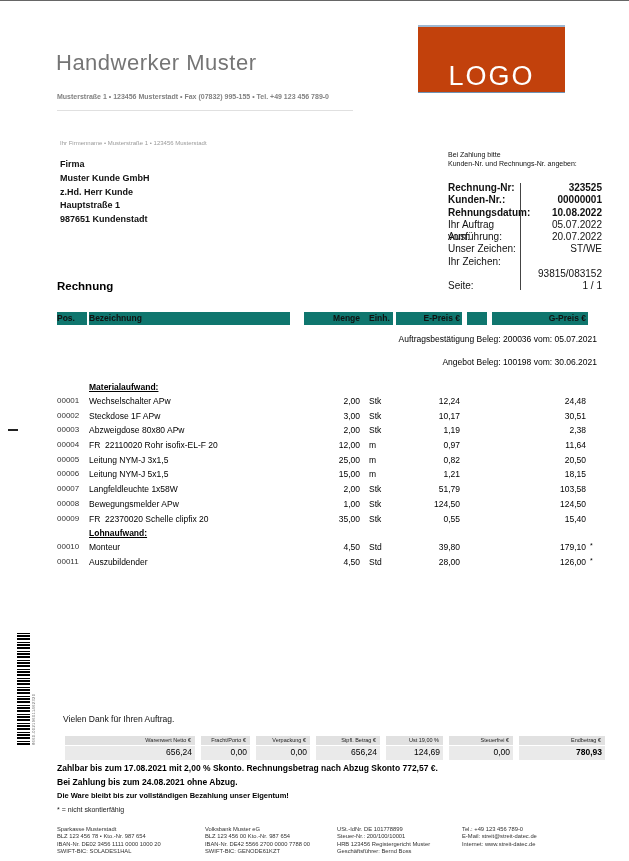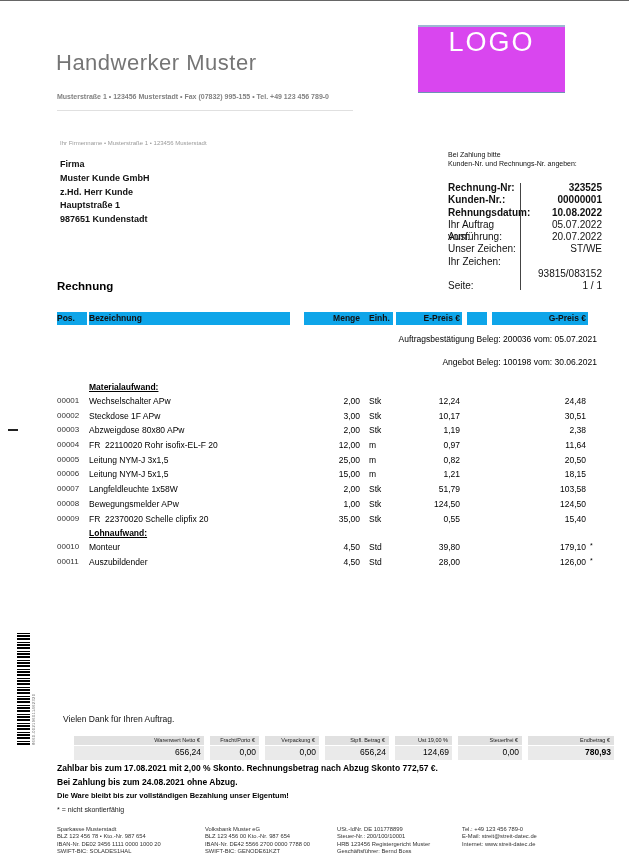--- a/index.html
+++ b/index.html
@@ -5,44 +5,44 @@
   html,body{margin:0;padding:0;background:#fff;}
   .page{position:relative;width:629px;height:861px;background:#fff;overflow:hidden;
         font-family:"Liberation Sans", sans-serif;color:#000;}
   .page *{box-sizing:border-box;}
   .top-line{position:absolute;top:0;left:0;width:629px;height:1px;background:#666;}
 
   
   .company-name{position:absolute;left:56px;top:50px;font-size:22px;color:#757575;letter-spacing:.5px;}
   .company-line{position:absolute;left:57px;top:93px;font-size:7px;font-weight:bold;color:#828282;}
   .header-rule{position:absolute;left:57px;top:110px;width:296px;height:1px;background:#e0e0e0;}
-  .logo-box{position:absolute;left:418px;top:25px;width:147px;height:68px;background:#d946ef;
+  .logo-box{position:absolute;left:418px;top:25px;width:147px;height:68px;background:#c2410c;
             border-top:2px solid #9db8d2;border-bottom:1px solid #6e93b5;
-            display:flex;align-items:flex-start;justify-content:center;}
+            display:flex;align-items:flex-end;justify-content:center;}
   .logo-box span{color:#fff;font-size:27px;letter-spacing:2px;}
 
   
   .sender-line{position:absolute;left:60px;top:140px;font-size:6px;color:#9a9a9a;}
   .recipient{position:absolute;left:60px;top:158px;font-size:9px;font-weight:bold;line-height:13.8px;color:#111;}
 
   
   .payment-note{position:absolute;left:448px;top:151px;font-size:7px;line-height:8.6px;color:#111;}
   .info-rows{position:absolute;left:448px;top:182px;width:154px;}
   .meta-row{display:flex;height:12.3px;line-height:12.3px;font-size:10px;color:#111;}
   .meta-row .ml{width:70px;}
   .meta-row .mv{width:80px;margin-left:4px;text-align:right;}
   .meta-row.b{font-weight:bold;}
   .info-divider{position:absolute;left:520px;top:183px;width:1px;height:107px;background:#444;}
 
   .doc-title{position:absolute;left:57px;top:280px;font-size:11.5px;font-weight:bold;color:#000;}
 
   
   .items{position:absolute;left:57px;top:312px;width:540px;font-size:8.5px;}
   .items-header{display:flex;height:13px;line-height:13px;font-weight:bold;color:#111;}
-  .items-header .hc{background:#0ea5e9;height:13px;}
+  .items-header .hc{background:#0f766e;height:13px;}
   .c-pos{width:30px;margin-right:2px;}
   .hc-desc{width:201px;}
   .hgap{width:14px;}
   .c-desc{width:215px;white-space:pre;overflow:hidden;}
   .c-qty{width:58px;text-align:right;padding-right:2px;}
   .c-unit{width:34px;padding-left:7px;}
   .items-header .c-unit{width:31px;margin-right:3px;}
   .c-ep{width:66px;text-align:right;padding-right:2px;}
   .c-mid{width:30px;}
   .items-header .c-mid{width:20px;margin:0 5px;}
@@ -59,21 +59,21 @@
   
   .fold-mark{position:absolute;left:8px;top:429px;width:10px;height:2px;background:#222;}
   .barcode{position:absolute;left:17px;top:632px;width:13px;height:113px;
     background:repeating-linear-gradient(0deg,#000 0 1.6px,#fff 1.6px 2.6px,#000 2.6px 3.6px,#fff 3.6px 5.8px,#000 5.8px 8px,#fff 8px 9px);}
   .barcode-num{position:absolute;left:31px;top:745px;font-size:4px;color:#666;letter-spacing:.4px;
     transform:rotate(-90deg);transform-origin:0 0;white-space:nowrap;}
 
   .thanks{position:absolute;left:63px;top:714px;font-size:8.5px;color:#111;}
 
   
-  .totals{position:absolute;left:74px;top:736px;width:540px;display:flex;justify-content:space-between;}
+  .totals{position:absolute;left:65px;top:736px;width:540px;display:flex;justify-content:space-between;}
   .tcell .tlabel{height:9px;line-height:9px;font-size:5.5px;color:#222;text-align:right;
                  background:#e1e1e1;padding-right:4px;}
   .tcell .tvalue{height:13.5px;line-height:13.5px;font-size:8.5px;text-align:right;
                  background:#eaeaea;padding-right:3px;margin-top:1px;color:#000;}
   .tcell.b .tvalue{font-weight:bold;}
   .tcell:nth-child(1){width:130px;} .tcell:nth-child(2){width:49px;}
   .tcell:nth-child(3){width:54px;}  .tcell:nth-child(4){width:64px;}
   .tcell:nth-child(5){width:57px;}  .tcell:nth-child(6){width:64px;}
   .tcell:nth-child(7){width:86px;}
 

